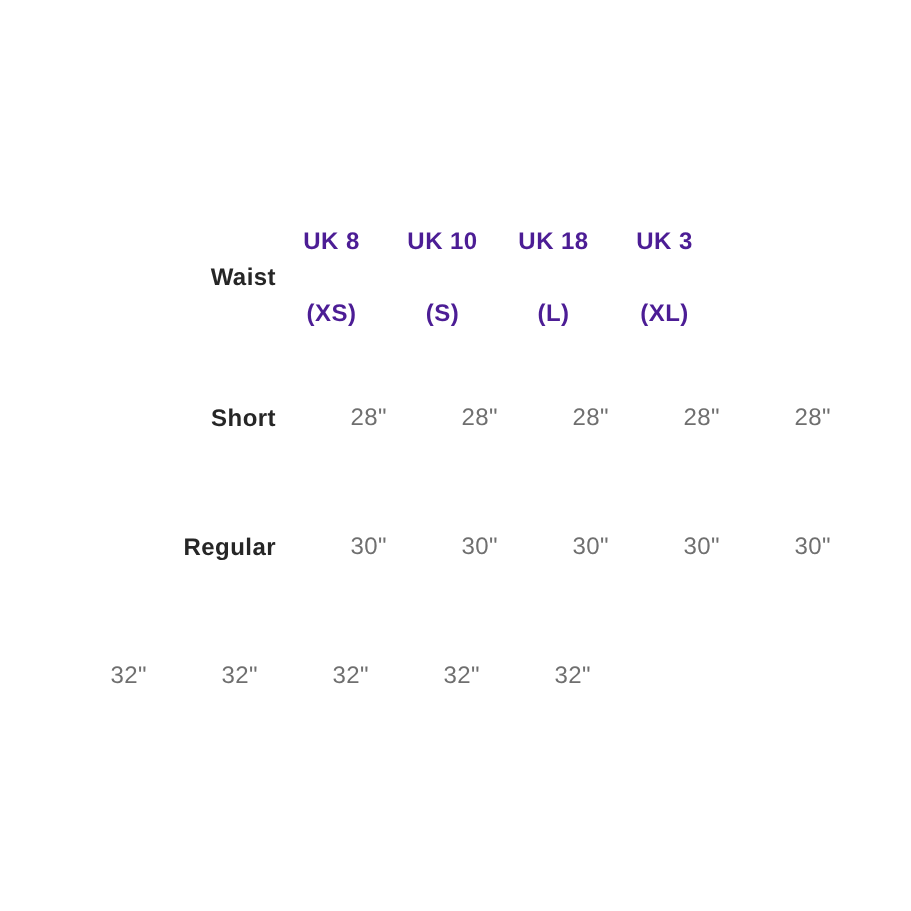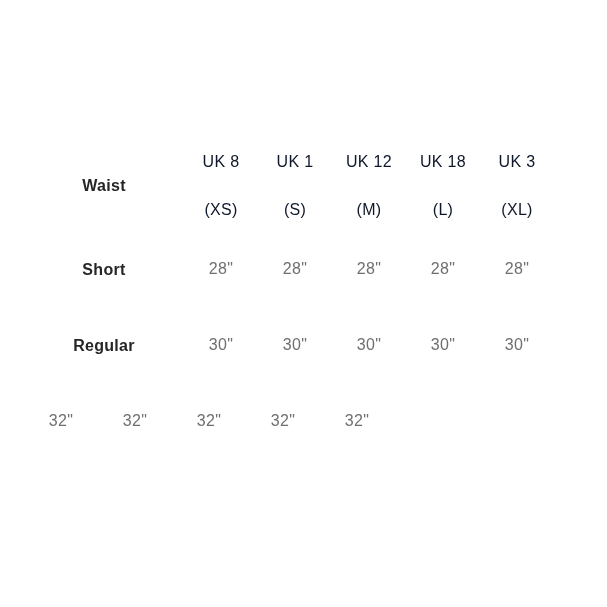--- a/index.html
+++ b/index.html
@@ -20,50 +20,50 @@
     left: 24px;
     width: 530px;
   }
   .row {
     display: flex;
   }
   .cell {
     box-sizing: border-box;
     display: flex;
     align-items: center;
-    justify-content: center;
+    justify-content: flex-end;
     text-align: center;
   }
   .label-cell { width: 160px; }
   .size-cell, .value-cell { width: 74px; }
 
   
   .header-row { height: 68px; }
   .header-row .size-cell {
     flex-direction: column;
     justify-content: space-between;
     height: 68px;
   }
   .size-line, .alpha-line {
     display: block;
-    font-weight: 400;
-    color: #0f172a;
+    font-weight: 700;
+    color: #4c1d95;
     font-size: 16px;
     line-height: 20px;
     letter-spacing: 0.3px;
   }
   .corner-label {
     font-weight: 700;
     color: #262626;
     font-size: 16px;
     letter-spacing: 0.3px;
   }
 
   
-  .data-row { height: 54px; margin-top: 22px; }
+  .data-row { height: 54px; margin-top: 32px; }
   .data-row.first { }
   .row-label {
     display: block;
     font-weight: 700;
     color: #262626;
     font-size: 16px;
     line-height: 27px;
     letter-spacing: 0.3px;
   }
   .value {
@@ -80,26 +80,22 @@
 
   <div class="row header-row">
     <div class="cell label-cell">
       <span class="corner-label">Waist</span>
     </div>
     <div class="cell size-cell">
       <span class="size-line">UK 8</span>
       <span class="alpha-line">(XS)</span>
     </div>
     <div class="cell size-cell">
-      <span class="size-line">UK 1</span>
+      <span class="size-line">UK 10</span>
       <span class="alpha-line">(S)</span>
-    </div>
-    <div class="cell size-cell">
-      <span class="size-line">UK 12</span>
-      <span class="alpha-line">(M)</span>
     </div>
     <div class="cell size-cell">
       <span class="size-line">UK 18</span>
       <span class="alpha-line">(L)</span>
     </div>
     <div class="cell size-cell">
       <span class="size-line">UK 3</span>
       <span class="alpha-line">(XL)</span>
     </div>
   </div>

